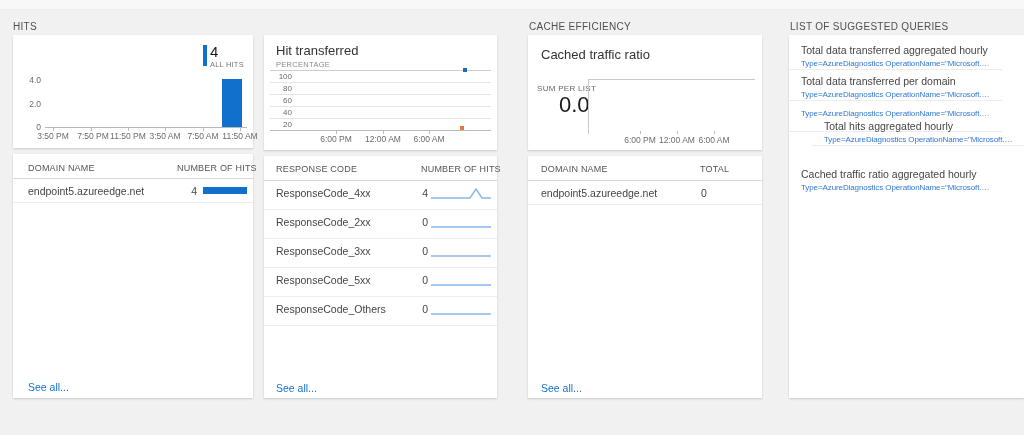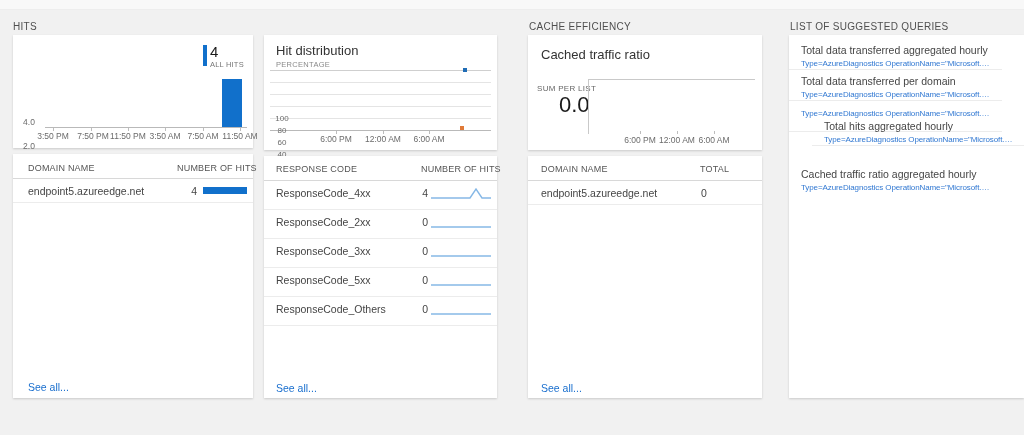--- a/index.html
+++ b/index.html
@@ -5,21 +5,21 @@
   * { margin:0; padding:0; box-sizing:border-box; }
   html,body { width:1024px; height:435px; }
   body { font-family:"Liberation Sans", sans-serif; background:#f1f1f1; position:relative; overflow:hidden; }
   .topstrip { position:absolute; left:0; top:0; width:1024px; height:10px; background:#f8f8f8; border-bottom:1px solid #ededed; }
   .sec-h { position:absolute; font-size:10px; color:#4f4f4f; letter-spacing:.3px; white-space:nowrap; }
   .card { position:absolute; background:#fff; box-shadow:0 1px 2px rgba(0,0,0,.16); }
 
   
   .chart-title { position:absolute; font-size:13px; color:#333; white-space:nowrap; }
   .chart-sub   { position:absolute; font-size:7.5px; color:#8a8a8a; letter-spacing:.3px; }
-  .ylab  { position:absolute; font-size:8.5px; color:#6b6b6b; width:24px; text-align:center;margin-top:42px; }
+  .ylab  { position:absolute; font-size:8.5px; color:#6b6b6b; width:24px; text-align:right; }
   .xlab  { position:absolute; font-size:8.5px; color:#6b6b6b; transform:translateX(-50%); white-space:nowrap; }
   .axis  { position:absolute; height:1px; background:#b9b9b9; }
   .grid  { position:absolute; height:1px; background:#e4e4e4; }
   .tick  { position:absolute; width:1px; height:3px; background:#bdbdbd; }
 
   
   .legend-bar { position:absolute; width:4px; height:21px; }
   .legend-num { position:absolute; font-size:15px; color:#1a1a1a; }
   .legend-lab { position:absolute; font-size:7.5px; color:#777; letter-spacing:.2px; }
   .bar { position:absolute; }
@@ -93,21 +93,21 @@
       <div class="td" style="left:15px; top:31px;">endpoint5.azureedge.net</div>
       <div class="td-num" style="left:160px; top:31px; width:24px;">4</div>
       <div class="hbar" style="left:190px; top:33px; width:44px; background:#1170cb;"></div>
       <div class="row-rule" style="left:0; top:48px; width:240px;"></div>
     </div>
 
     <div class="see-all" style="left:15px; top:227px; color:#1a6fce;">See all...</div>
   </div>
 
   <div class="card" style="left:264px; top:35px; width:233px; height:115px;">
-    <div class="chart-title" style="left:12px; top:8px;">Hit distribution</div>
+    <div class="chart-title" style="left:12px; top:8px;">Hit transferred</div>
     <div class="chart-sub" style="left:12px; top:25px;">PERCENTAGE</div>
 
     <div class="grid" style="left:6px; top:35px; width:221px; background:#cfcfcf;"></div>
     <div class="grid" style="left:6px; top:47px; width:221px;"></div>
     <div class="grid" style="left:6px; top:59px; width:221px;"></div>
     <div class="grid" style="left:6px; top:71px; width:221px;"></div>
     <div class="grid" style="left:6px; top:83px; width:221px;"></div>
     <div class="axis" style="left:6px; top:95px; width:221px;"></div>
 
     <div class="ylab" style="left:8px; top:37px; width:20px; font-size:8px;">100</div>

